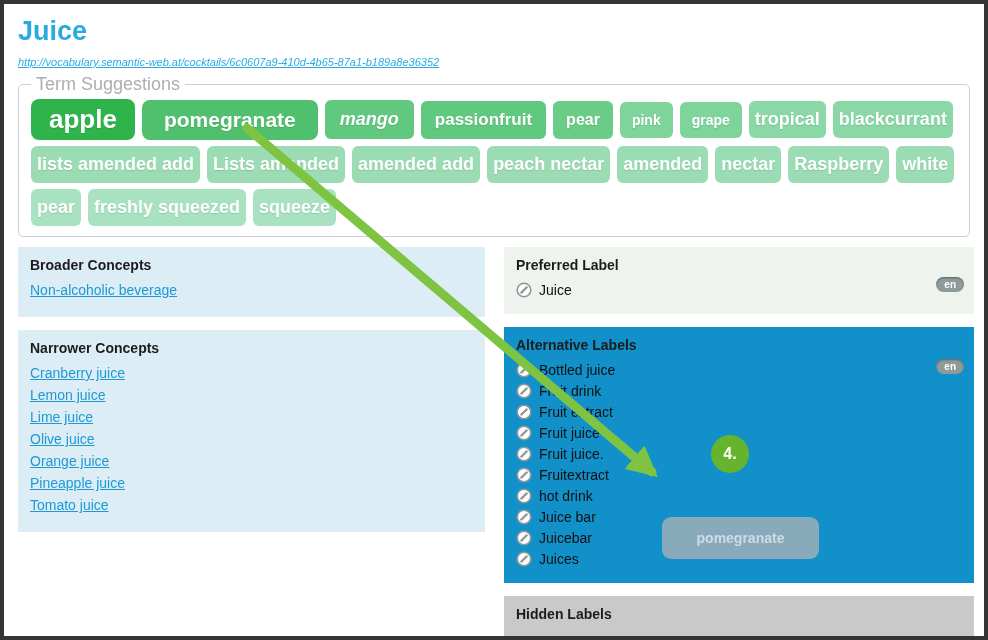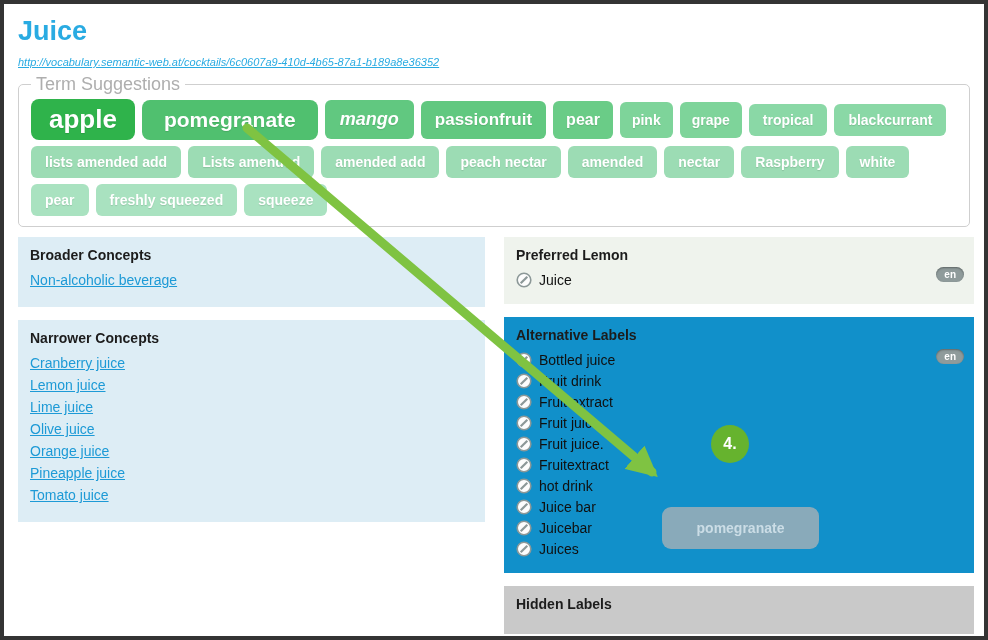--- a/index.html
+++ b/index.html
@@ -20,21 +20,21 @@
   fieldset.suggestions legend{color:#aeaeae;font-size:18px;padding:0 5px;}
   .terms{display:flex;flex-wrap:wrap;align-items:center;gap:6px 7px;}
   .term{border:none;border-radius:6px;color:#fff;font-weight:bold;cursor:pointer;
     font-family:"Liberation Sans",sans-serif;text-shadow:0 1px 1px rgba(0,0,0,.12);}
   .sz-xxl{font-size:26px;padding:5px 18px;border-radius:8px;}
   .sz-xl{font-size:21px;padding:8px 22px;border-radius:8px;}
   .sz-lg{font-size:18px;padding:9px 15px;font-style:italic;}
   .sz-lg2{font-size:17px;padding:9px 14px;}
   .sz-md{font-size:16px;padding:10px 13px;}
   .sz-sm{font-size:14px;padding:10px 12px;}
-  .sz-xs{font-size:14px;padding:8px 14px;}
+  .sz-xs{font-size:18px;padding:8px 6px;}
   .tone-t1{background:#2fb34b;}
   .tone-t2{background:#50c06f;}
   .tone-t3{background:#61c880;}
   .tone-t4{background:#6acc87;}
   .tone-t5{background:#7ed49a;}
   .tone-t5b{background:#8ad8a6;}
   .tone-t6{background:#9cdcb4;}
   .tone-t7{background:#a9e2c0;}
   
   .main{display:flex;gap:19px;padding:0 10px 0 14px;}
@@ -139,21 +139,21 @@
           <a class="concept-link">Olive juice</a>
           <a class="concept-link">Orange juice</a>
           <a class="concept-link">Pineapple juice</a>
           <a class="concept-link">Tomato juice</a>
         </div>
     </div>
   </div>
 
   <div class="col-right">
     <div class="box box-light">
-      <h2>Preferred Lemon</h2>
+      <h2>Preferred Label</h2>
       <div class="label-item">
         <svg class="edit-icon" viewBox="0 0 16 16">
           <circle cx="8" cy="8" r="6.8" fill="#fdfdfd" stroke="#8c9898" stroke-width="1.6"></circle>
           <line x1="4.7" y1="11.3" x2="11.3" y2="4.7" stroke="#8c9898" stroke-width="2.2"></line>
         </svg>
         <span>Juice</span>
       </div>
       <span class="lang-badge badge-pref">en</span>
     </div>
 

